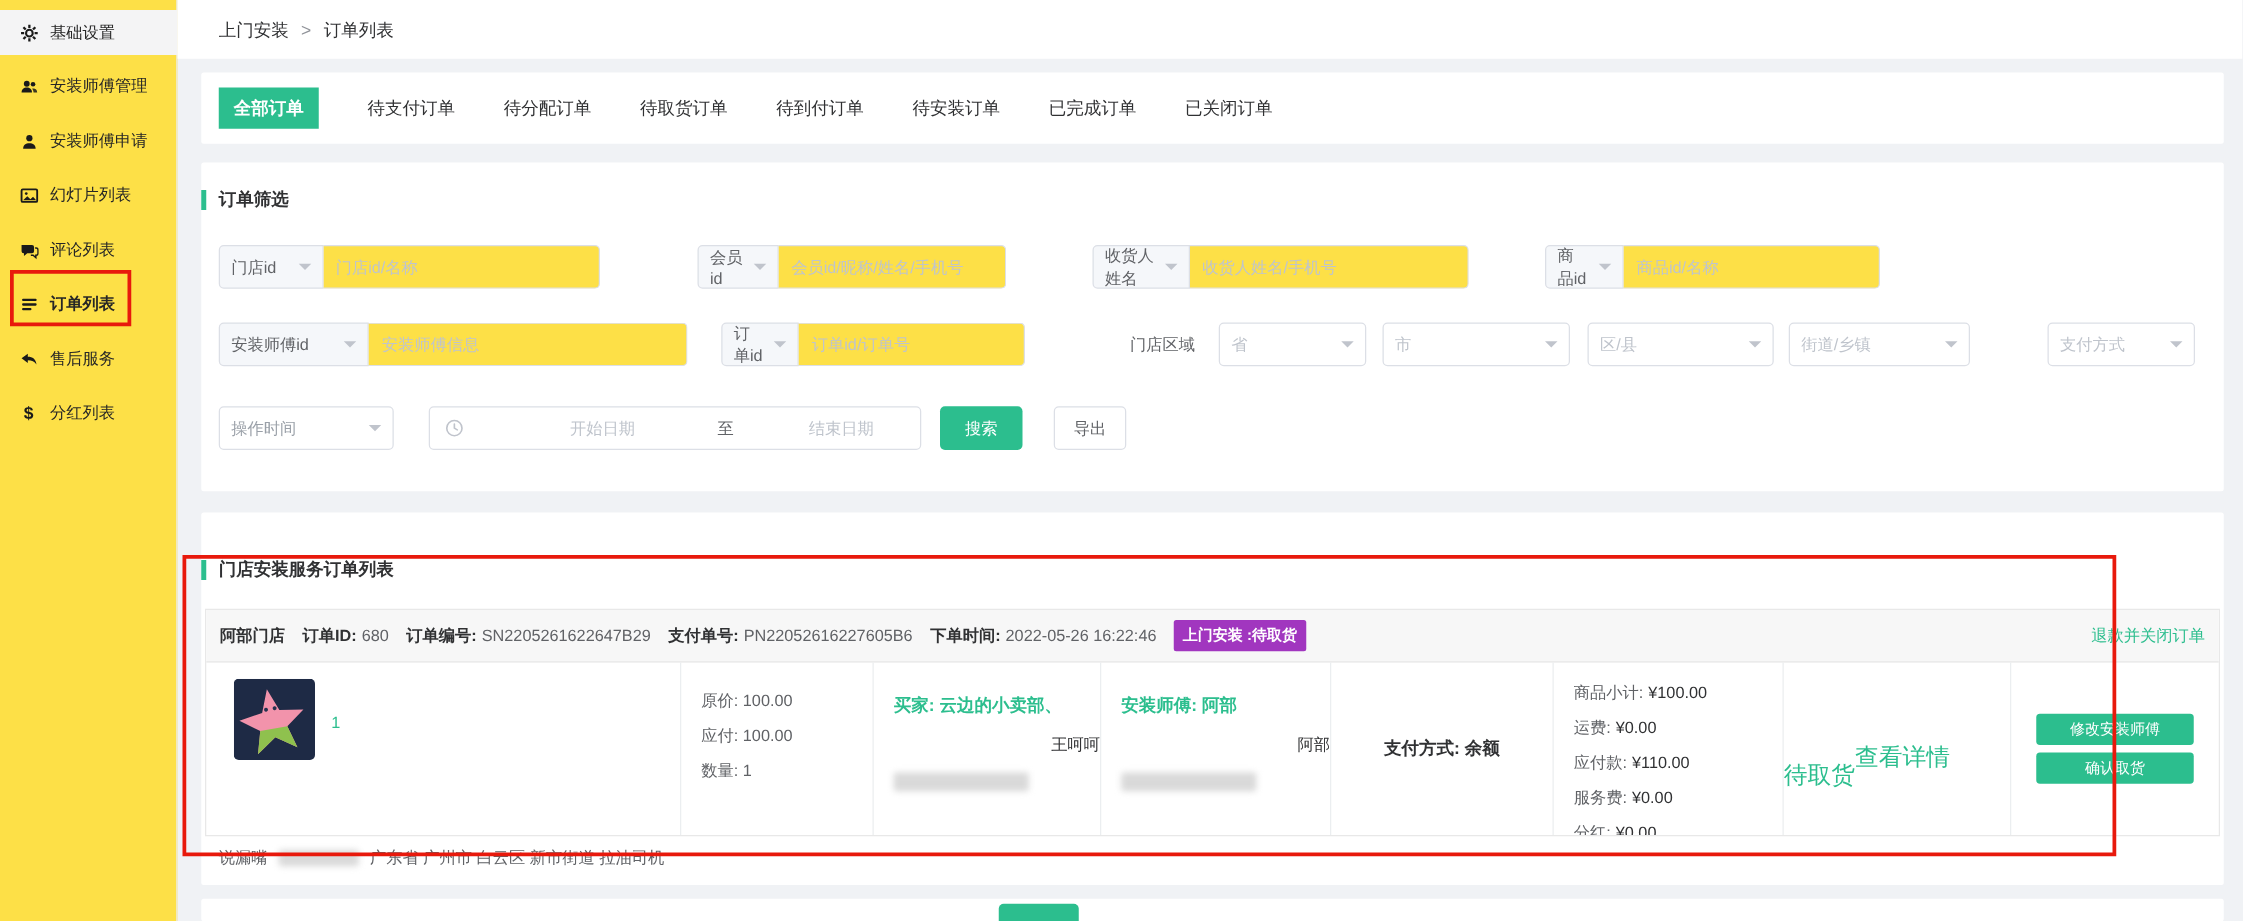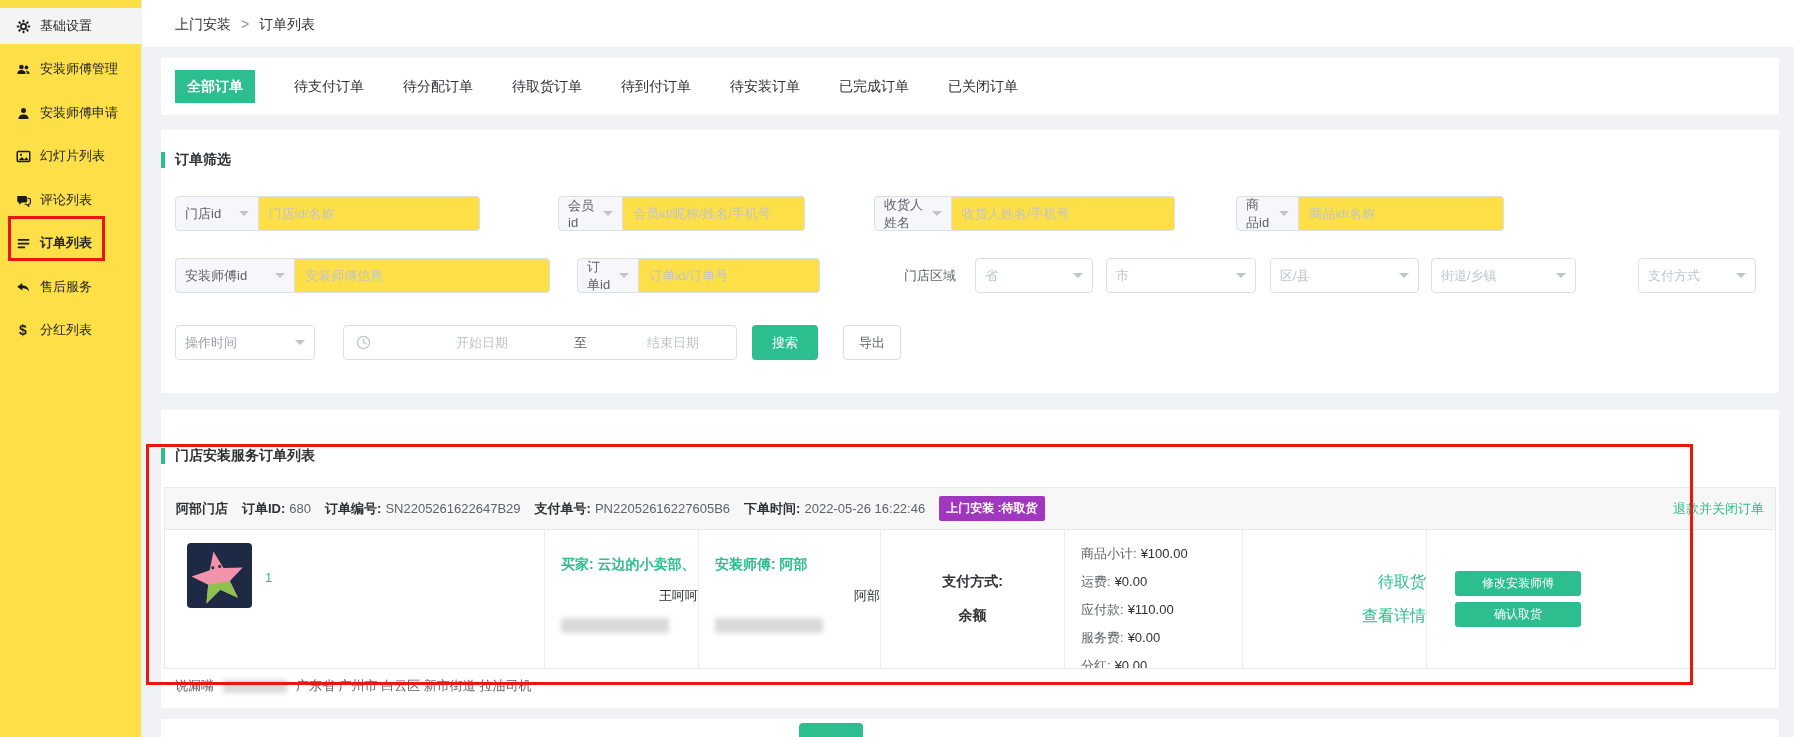--- a/index.html
+++ b/index.html
@@ -62,24 +62,24 @@
   .order-row{display:grid;grid-template-columns:380px 154px 182px 184px 178px 184px 182px 166px;height:138px;}
   .cell{border-right:1px solid #ebeef0;position:relative;overflow:hidden;}
   .cell:last-child{border-right:none;}
   .prod{position:absolute;left:22px;top:13px;width:65px;height:65px;border-radius:4px;overflow:hidden;cursor:pointer;}
   .prod-qty{position:absolute;left:100px;top:40px;color:var(--accent,#2cbe8e);font-size:13px;}
   .plines{padding:17px 0 0 16px;font-size:13px;color:#606266;line-height:28px;}
   .g-line{color:var(--accent,#2cbe8e);font-weight:bold;font-size:14px;margin:26px 0 0 16px;white-space:nowrap;}
   .n-line{color:#303133;font-size:13px;margin:13px 0 0 16px;text-align:right;}
   .blur{background:#d9d9d9;border-radius:2px;filter:blur(2.5px);}
   .blur.contact{width:108px;height:15px;margin:13px 0 0 16px;}
-  .pay-cell{display:flex;align-items:center;justify-content:center;height:138px;font-size:14px;font-weight:bold;color:#303133;flex-direction:column;}
+  .pay-cell{display:flex;align-items:center;justify-content:center;height:138px;font-size:14px;font-weight:bold;color:#303133;}
   .amounts{padding:10px 0 0 16px;font-size:13px;color:#606266;line-height:28px;}
   .amounts .v{color:#303133;margin-left:4px;}
-  .links-cell{display:flex;flex-direction:column;align-items:flex-end;font-size:16px;color:var(--accent,#2cbe8e);}
+  .links-cell{display:flex;flex-direction:row;align-items:center;font-size:19px;color:var(--accent,#2cbe8e);}
   .links-cell span{cursor:pointer;}
   .links-cell .l1{margin-top:42px;}
   .links-cell .l2{margin-top:13px;}
   .btns-cell{display:flex;flex-direction:column;align-items:center;justify-content:center;gap:6px;height:138px;}
   .mini-btn{width:126px;height:25px;background:var(--accent,#2cbe8e);color:#fff;border:none;border-radius:3px;font-size:12px;cursor:pointer;font-family:inherit;}
   .addr-row{position:absolute;left:14px;top:267px;display:flex;align-items:center;gap:9px;font-size:13px;color:#606266;}
   .addr-row .blur{width:64px;height:13px;}
   
   .frag{position:absolute;left:638px;top:4px;width:64px;height:14px;background:var(--accent,#2cbe8e);border-radius:4px 4px 0 0;}
   
@@ -326,20 +326,27 @@
                 <path d="M0,-26 L7,-8 L26,-5 L11,6 L16,24 L0,13 L-16,24 L-11,6 L-26,-5 L-7,-8 Z" fill="#f293ab"></path>
                 <path d="M-11,6 L11,6 L16,24 L0,13 L-16,24 Z" fill="#8fc14e"></path>
                 <circle cx="-3.5" cy="-10" r="1.6" fill="#26324f"></circle>
                 <circle cx="3.5" cy="-10" r="1.6" fill="#26324f"></circle>
               </g>
             </svg>
         </div>
         <span class="prod-qty">1</span>
       </div>
       <div class="cell">
+        <div class="plines">
+          <div><span>原价:</span> <span>100.00</span></div>
+          <div><span>应付:</span> <span>100.00</span></div>
+          <div><span>数量:</span> <span>1</span></div>
+        </div>
+      </div>
+      <div class="cell">
         <div class="g-line">买家: 云边的小卖部、</div>
         <div class="n-line">王呵呵</div>
         <div class="blur contact"></div>
       </div>
       <div class="cell">
         <div class="g-line">安装师傅: 阿部</div>
         <div class="n-line">阿部</div>
         <div class="blur contact"></div>
       </div>
       <div class="cell">

